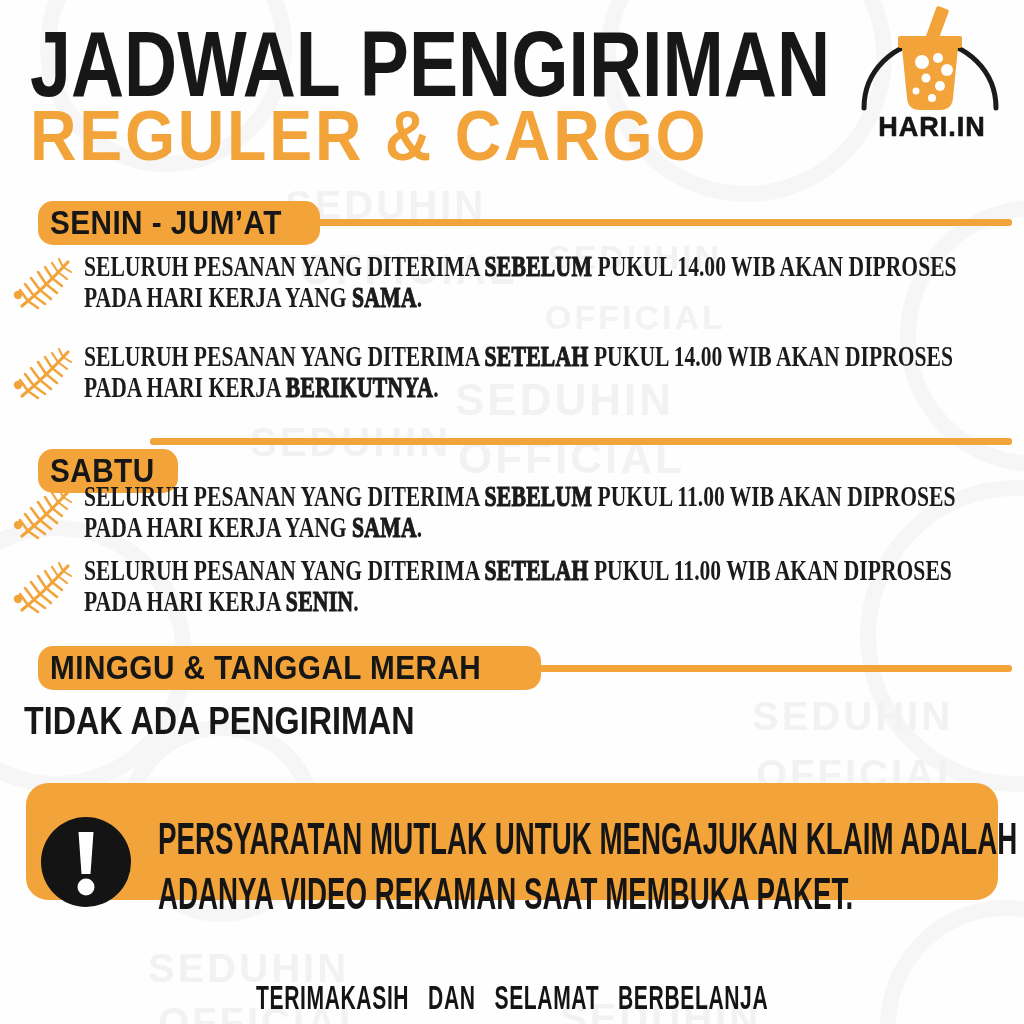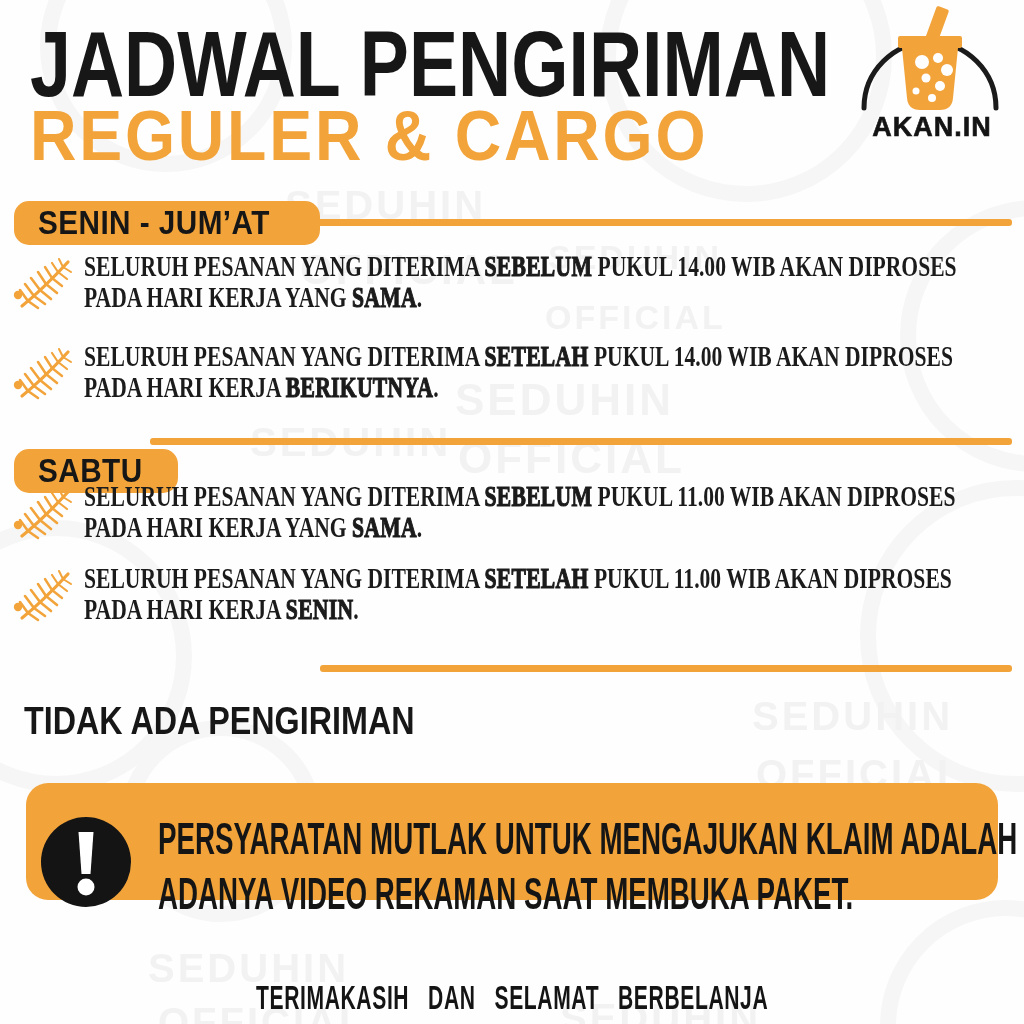--- a/index.html
+++ b/index.html
@@ -13,21 +13,21 @@
   .doodle{position:absolute;border:16px solid #f6f6f6;border-radius:50%;}
   
   .title{position:absolute;left:30px;top:18px;font-size:92px;line-height:92px;font-weight:bold;color:#171717;white-space:nowrap;display:inline-block;transform:scaleX(.80);transform-origin:0 0;letter-spacing:0px;}
   .subtitle{position:absolute;left:30px;top:104px;font-size:70px;line-height:64px;font-weight:bold;color:#f2a43b;white-space:nowrap;display:inline-block;transform:scaleX(.92);transform-origin:0 0;letter-spacing:3px;}
   
   .logo{position:absolute;left:852px;top:6px;width:170px;height:150px;z-index:2;}
   .logo svg{position:absolute;left:0;top:0;}
   .brand{position:absolute;left:0;top:106px;width:160px;text-align:center;font-size:27px;font-weight:bold;color:#141414;letter-spacing:1px;white-space:nowrap;-webkit-text-stroke:.6px #141414;}
   
   .sec-line{position:absolute;height:7px;background:#f2a43b;right:12px;z-index:1;border-radius:3px;}
-  .badge{position:absolute;left:14px;height:44px;background:#f2a43b;border-radius:15px;display:inline-flex;align-items:center;padding:0 24px;z-index:2;}
+  .badge{position:absolute;left:38px;height:44px;background:#f2a43b;border-radius:15px;display:inline-flex;align-items:center;padding:0 12px;z-index:2;}
   .badge span{font-size:33px;font-weight:bold;color:#161616;white-space:nowrap;display:inline-block;transform:scaleX(.9);transform-origin:0 50%;letter-spacing:.5px;}
   
   .bullets{position:absolute;left:12px;right:0;display:flex;flex-direction:column;z-index:2;font-family:Liberation Serif, serif;}
   .bullet{display:flex;align-items:flex-start;}
   .bullet .fern{flex:0 0 64px;margin-top:4px;}
   .btext{transform:scaleX(.72);transform-origin:0 0;font-size:30px;line-height:31px;font-weight:bold;color:#1b1b1b;white-space:nowrap;margin-left:8px;}
   .em{-webkit-text-stroke:1.2px #1b1b1b;letter-spacing:.4px;}
   .note{position:absolute;left:24px;top:700px;font-size:38px;font-weight:bold;color:#171717;white-space:nowrap;display:inline-block;transform:scaleX(.85);transform-origin:0 0;z-index:2;}
   
   .warn{position:absolute;left:26px;top:783px;width:972px;height:117px;background:#f2a43b;border-radius:22px;z-index:2;}
@@ -79,21 +79,21 @@
       <rect x="46" y="30" width="64" height="12" rx="2" fill="#f2a43b"></rect>
       <path d="M 50 42 L 106 42 L 101 92 Q 100 104 88 104 L 68 104 Q 56 104 55 92 Z" fill="#f2a43b"></path>
       <circle cx="70" cy="56" r="7" fill="#ffffff"></circle>
       <circle cx="86" cy="52" r="5" fill="#ffffff"></circle>
       <circle cx="95" cy="64" r="6" fill="#ffffff"></circle>
       <circle cx="74" cy="72" r="4.5" fill="#ffffff"></circle>
       <circle cx="88" cy="80" r="5" fill="#ffffff"></circle>
       <circle cx="64" cy="85" r="3.5" fill="#ffffff"></circle>
       <circle cx="80" cy="92" r="4" fill="#ffffff"></circle>
     </svg>
-    <div class="brand">AKAN.IN</div>
+    <div class="brand">HARI.IN</div>
   </div>
 
   <div class="sec-line" style="top:219px;left:150px;"></div>
   <div class="badge" style="top:201px;">
     <span>SENIN - JUM’AT</span>
   </div>
   <div class="bullets" style="top:250px;gap:28px;">
       <div class="bullet">
   <svg class="fern" width="64" height="58" viewBox="0 0 64 58">
     <g fill="none" stroke="#f2a43b" stroke-linecap="round">
@@ -145,21 +145,21 @@
           <div><span>SELURUH PESANAN YANG DITERIMA </span><span class="em">SETELAH</span><span> PUKUL 14.00 WIB AKAN DIPROSES</span></div>
           <div><span>PADA HARI KERJA </span><span class="em">BERIKUTNYA</span><span>.</span></div>
         </div>
       </div>
     </div>
 
   <div class="sec-line" style="top:438px;left:150px;"></div>
   <div class="badge" style="top:420px;margin-top:29px;">
     <span>SABTU</span>
   </div>
-  <div class="bullets" style="top:480px;gap:20px;">
+  <div class="bullets" style="top:480px;gap:12px;">
       <div class="bullet">
   <svg class="fern" width="64" height="58" viewBox="0 0 64 58">
     <g fill="none" stroke="#f2a43b" stroke-linecap="round">
       <path d="M10 52 Q 30 36 56 8" stroke-width="3.2"></path>
       <path d="M16 47 L 8 36" stroke-width="2.6"></path>
       <path d="M16 47 L 26 54" stroke-width="2.6"></path>
       <path d="M22 42 L 13 30" stroke-width="2.6"></path>
       <path d="M22 42 L 33 50" stroke-width="2.6"></path>
       <path d="M28 36 L 19 24" stroke-width="2.6"></path>
       <path d="M28 36 L 39 45" stroke-width="2.6"></path>
@@ -201,20 +201,23 @@
     <circle cx="6" cy="41" r="4.2" fill="#f2a43b"></circle>
   </svg>
 <div class="btext">
           <div><span>SELURUH PESANAN YANG DITERIMA </span><span class="em">SETELAH</span><span> PUKUL 11.00 WIB AKAN DIPROSES</span></div>
           <div><span>PADA HARI KERJA </span><span class="em">SENIN</span><span>.</span></div>
         </div>
       </div>
     </div>
 
   <div class="sec-line" style="top:665px;left:320px;"></div>
+  <div class="badge" style="top:646px;">
+    <span>MINGGU &amp; TANGGAL MERAH</span>
+  </div>
   <div class="note">TIDAK ADA PENGIRIMAN</div>
 
   <div class="warn">
     <svg class="warn-icon" width="92" height="92" viewBox="0 0 92 92">
       <circle cx="46" cy="46" r="45" fill="#141414"></circle>
       <path d="M 38.5 16 L 53.5 16 L 50.5 58 L 41.5 58 Z" fill="#ffffff"></path>
       <circle cx="46" cy="71" r="8.5" fill="#ffffff"></circle>
     </svg>
     <div class="warn-text">
         <div class="warn-line">PERSYARATAN MUTLAK UNTUK MENGAJUKAN KLAIM ADALAH</div>

